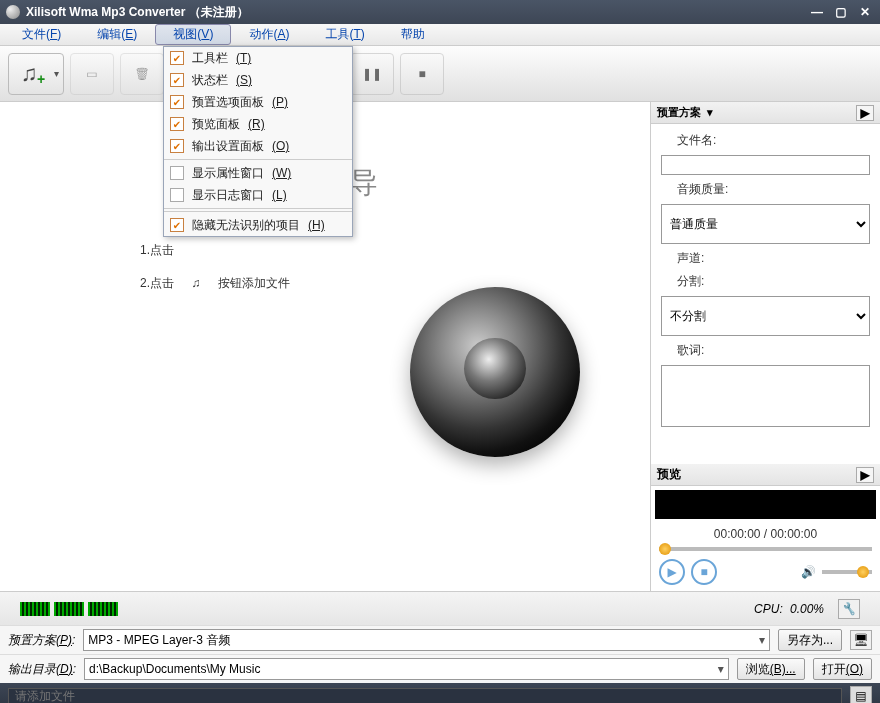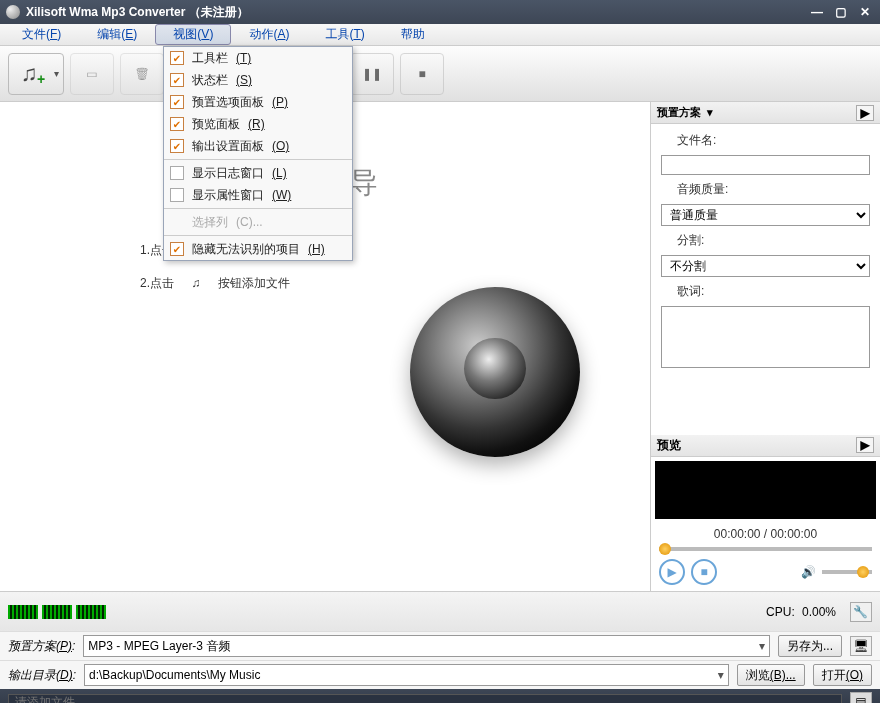--- a/index.html
+++ b/index.html
@@ -33,31 +33,31 @@
 .speaker::before { content: ""; position: absolute; left: 32%; top: 30%; width: 36%; height: 36%; border-radius: 50%; background: radial-gradient(circle at 40% 35%, #eee, #777 40%, #222 80%); }
 
 .right-panel { width: 230px; border-left: 1px solid #ccc; background: #fff; display: flex; flex-direction: column; }
 .panel-header { background: linear-gradient(#f2f2f2, #e4e4e4); border-bottom: 1px solid #ccc; height: 22px; display: flex; align-items: center; padding: 0 6px; font-weight: bold; }
 .panel-header .arrow { margin-left: auto; border: 1px solid #aaa; background: #f5f5f5; width: 18px; height: 16px; display: flex; align-items: center; justify-content: center; cursor: pointer; }
 .dropdown-label { font-size: 11px; }
 .dropdown-label::after { content: "▾"; margin-left: 6px; }
 .form { padding: 8px 10px; display: flex; flex-direction: column; gap: 6px; }
 .form label { color: #333; margin-left: 16px; }
 .form input[type=text], .form select, .form textarea { width: 100%; border: 1px solid #999; padding: 2px 4px; font-size: 12px; background: #fff; }
-.form select { height: 22px; }
+.form select { height: 40px; }
 .form textarea { height: 62px; resize: none; }
 .preview-video { flex: 1; background: #000; margin: 4px; }
 .time-row { text-align: center; padding: 4px; color: #333; }
 .slider-row { padding: 2px 8px; }
 .slider { width: 100%; height: 4px; background: #bbb; position: relative; }
 .slider .thumb { position: absolute; left: 0; top: -4px; width: 12px; height: 12px; border-radius: 50%; background: radial-gradient(#ffd060, #e09000); }
 .play-controls { display: flex; align-items: center; gap: 6px; padding: 6px 8px; }
 .pc-btn { width: 26px; height: 26px; border-radius: 50%; border: 2px solid #6aa5d8; display: flex; align-items: center; justify-content: center; color: #6aa5d8; cursor: pointer; }
 
-.cpu-row { height: 40px; background: linear-gradient(#f4f4f4, #e6e6e6); border-top: 1px solid #ccc; display: flex; align-items: center; padding: 0 8px; gap: 8px; }
+.cpu-row { height: 34px; background: linear-gradient(#f4f4f4, #e6e6e6); border-top: 1px solid #ccc; display: flex; align-items: center; padding: 0 20px; gap: 8px; font-style: italic; }
 .activity { display: flex; gap: 4px; }
 .act-block { width: 30px; height: 14px; background: repeating-linear-gradient(90deg, #0a0 0 2px, #020 2px 4px); }
 .cpu-text { margin-left: auto; margin-right: 6px; font-family: monospace; }
 .gear-btn { width: 22px; height: 20px; border: 1px solid #aaa; background: #f0f0f0; display: flex; align-items: center; justify-content: center; cursor: pointer; }
 
 .combo-row { height: 29px; background: #f6f6f6; border-top: 1px solid #ddd; display: flex; align-items: center; padding: 0 8px; gap: 8px; }
 .combo-row label { white-space: nowrap; font-style: italic; }
 .combo { flex: 1; border: 1px solid #999; height: 22px; display: flex; align-items: center; padding: 0 4px; background: #fff; }
 .combo .dd { margin-left: auto; color: #555; }
 .btn { border: 1px solid #999; background: linear-gradient(#fafafa, #e4e4e4); height: 22px; padding: 0 8px; display: flex; align-items: center; cursor: pointer; border-radius: 2px; }
@@ -142,20 +142,21 @@
   <div class="right-panel">
     <div class="panel-header">
       <span class="dropdown-label">预置方案</span>
       <div class="arrow">▶</div>
     </div>
     <div class="form">
       <label>文件名:</label>
       <input type="text" style="">
       <label>音频质量:</label>
       <select><option>普通质量</option></select>
+      <label>声道:</label>
       <label>分割:</label>
       <select><option>不分割</option></select>
       <label>歌词:</label>
       <textarea style=""></textarea>
     </div>
     <div style="flex:1"></div>
     <div class="panel-header">
       <span>预览</span>
       <div class="arrow">▶</div>
     </div>
@@ -263,36 +264,31 @@
         <span class="dd-check">✔</span>
       </span>
       <span>输出设置面板</span>
       <span class="mnemonic">(O)</span>
     </div>
   <div class="dd-sep"></div>
   <div class="dd-item">
       <span class="dd-icon-col">
         <span class="dd-check empty">✔</span>
       </span>
+      <span>显示属性窗口</span>
+      <span class="mnemonic">(W)</span>
+    </div>
+  <div class="dd-item">
+      <span class="dd-icon-col">
+        <span class="dd-check empty">✔</span>
+      </span>
       <span>显示日志窗口</span>
       <span class="mnemonic">(L)</span>
     </div>
-  <div class="dd-item">
-      <span class="dd-icon-col">
-        <span class="dd-check empty">✔</span>
-      </span>
-      <span>显示属性窗口</span>
-      <span class="mnemonic">(W)</span>
-    </div>
   <div class="dd-sep"></div>
-  <div class="dd-item disabled">
-      <span class="dd-icon-col"></span>
-      <span>选择列</span>
-      <span>(C)...</span>
-    </div>
   <div class="dd-sep"></div>
   <div class="dd-item">
       <span class="dd-icon-col">
         <span class="dd-check">✔</span>
       </span>
       <span>隐藏无法识别的项目</span>
       <span class="mnemonic">(H)</span>
     </div>
 </div>
 

